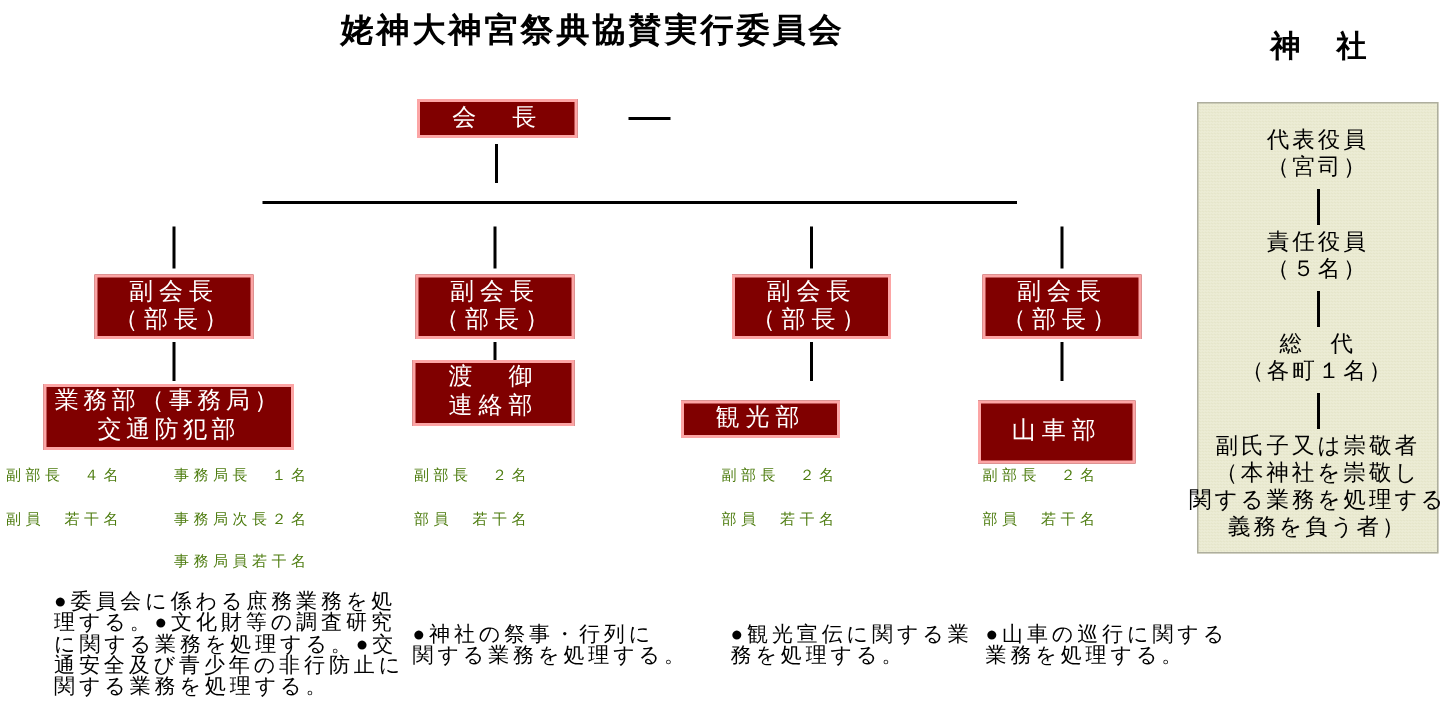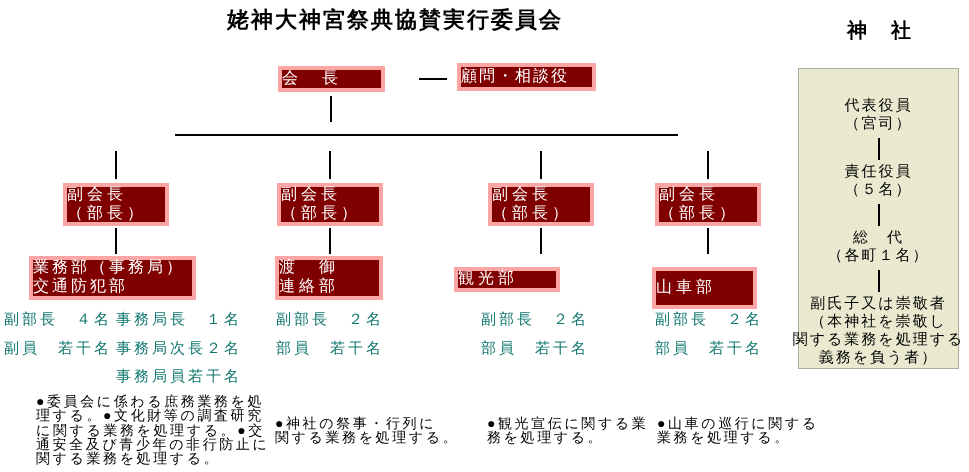--- a/index.html
+++ b/index.html
@@ -6,64 +6,61 @@
   #canvas{
     position:relative;width:969px;height:472px;background:#ffffff;overflow:hidden;
     font-family:Liberation Mono, monospace;color:#000;
   }
   .abs{position:absolute;}
   .page-title{
     left:0;top:5px;width:790px;text-align:center;
     font-size:22px;font-weight:bold;letter-spacing:2px;white-space:nowrap;
   }
   .box{
-    position:absolute;background:#800000;border:4px solid #fca5a5;color:#fff;
-    display:flex;flex-direction:column;align-items:flex-start;justify-content:center;
+    position:absolute;background:#800000;border:2px solid #fca5a5;color:#fff;
+    display:flex;flex-direction:column;align-items:center;justify-content:center;
     text-align:center;font-size:16px;letter-spacing:4px;line-height:19px;
     box-sizing:border-box;white-space:nowrap;
   }
   .box .bl{display:block;}
   .hline,.vline{position:absolute;background:#000;}
   .staff{
-    position:absolute;font-size:15px;letter-spacing:3px;white-space:nowrap;color:#0f766e;
+    position:absolute;font-size:10px;letter-spacing:3px;white-space:nowrap;color:#4d7c0f;
   }
   .note{position:absolute;font-size:14px;letter-spacing:2.6px;line-height:14.3px;color:#000;padding-left:35px;}
   .note div{white-space:nowrap;}
   .shrine-title{
     left:800px;top:17px;width:160px;text-align:center;
     font-size:20px;font-weight:bold;letter-spacing:2px;white-space:nowrap;
   }
   .shrine-box{
     left:798px;top:68px;width:161px;height:301px;box-sizing:border-box;
     border:1px solid #aeae9e;
     background-color:#e9e9ce;
     background-image:conic-gradient(#e3e3c6 25%,#efefda 0 50%,#e3e3c6 0 75%,#efefda 0);
     background-size:2px 2px;
     display:flex;flex-direction:column;align-items:center;
-    padding-top:29px;font-size:15px;letter-spacing:2px;line-height:18px;text-align:center;
+    padding-top:17px;font-size:15px;letter-spacing:2px;line-height:18px;text-align:center;
   }
   .shrine-box .lvl{white-space:nowrap;}
   .shrine-vline{width:2px;height:24px;background:#000;margin:4px 0;}
 </style>
 </head>
 <body>
 
 <div id="canvas">
 
   <div class="abs page-title">姥神大神宮祭典協賛実行委員会</div>
 
   <div class="box" style="left:278px;top:66px;width:107px;height:26px;">
     <span class="bl">会　長</span>
   </div>
 
   <div class="hline" style="left:419px;top:78px;width:28px;height:2px;"></div>
 
-  <div class="box" style="left:457px;top:63px;width:139px;height:28px;letter-spacing:2px;">
-    <span class="bl">顧問・相談役</span>
-  </div>
 
   <div class="vline" style="left:330px;top:96px;width:2px;height:26px;"></div>
 
   <div class="hline" style="left:175px;top:134px;width:503px;height:2px;"></div>
 
   <div class="vline" style="left:115px;top:151px;width:2px;height:28px;"></div>
   <div class="vline" style="left:329px;top:151px;width:2px;height:28px;"></div>
   <div class="vline" style="left:540px;top:151px;width:2px;height:28px;"></div>
   <div class="vline" style="left:707px;top:151px;width:2px;height:28px;"></div>
 
@@ -86,21 +83,21 @@
 
   <div class="vline" style="left:115px;top:228px;width:2px;height:26px;"></div>
   <div class="vline" style="left:329px;top:228px;width:2px;height:26px;"></div>
   <div class="vline" style="left:540px;top:228px;width:2px;height:26px;"></div>
   <div class="vline" style="left:707px;top:228px;width:2px;height:26px;"></div>
 
   <div class="box" style="left:29px;top:256px;width:167px;height:44px;letter-spacing:3px;">
     <span class="bl">業務部（事務局）</span>
     <span class="bl">交通防犯部</span>
   </div>
-  <div class="box" style="left:275px;top:256px;width:108px;height:44px;">
+  <div class="box" style="left:275px;top:240px;width:108px;height:44px;">
     <span class="bl">渡　御</span>
     <span class="bl">連絡部</span>
   </div>
   <div class="box" style="left:454px;top:267px;width:106px;height:25px;">
     <span class="bl">観光部</span>
   </div>
   <div class="box" style="left:652px;top:267px;width:105px;height:42px;">
     <span class="bl">山車部</span>
   </div>
 

